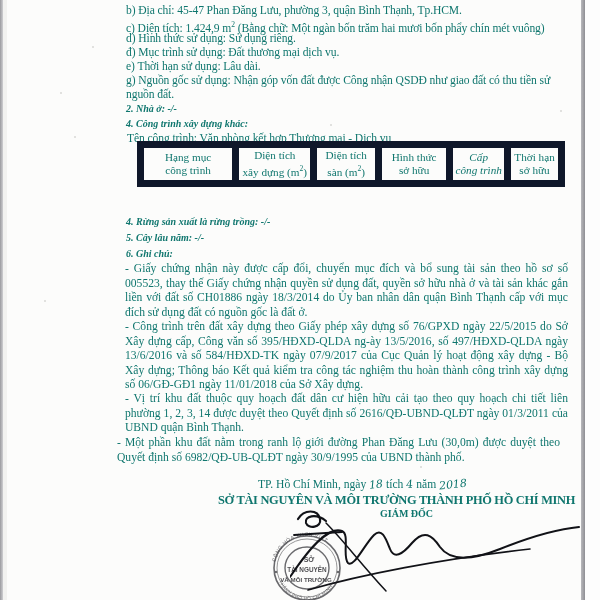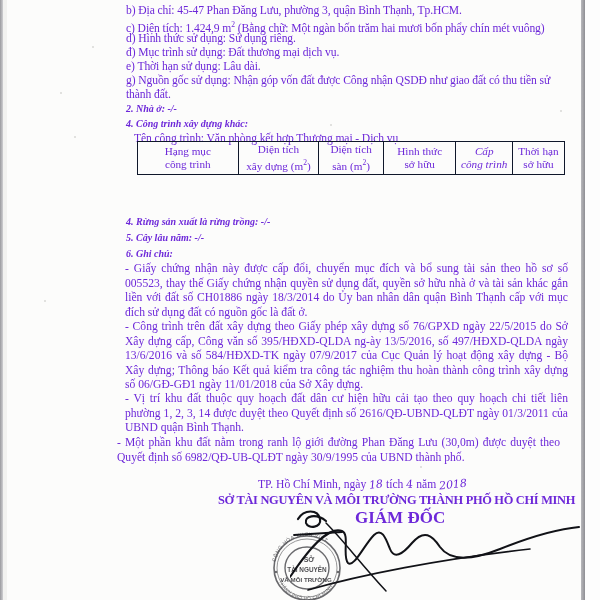--- a/index.html
+++ b/index.html
@@ -7,21 +7,21 @@
     padding: 0;
     background: #ffffff;
   }
   .page {
     position: relative;
     width: 600px;
     height: 600px;
     background: #fbfbfa;
     overflow: hidden;
     font-family: "Liberation Serif", "DejaVu Serif", serif;
-    color: #6d28d9;
+    color: #0f766e;
   }
   
   .edge-left {
     position: absolute;
     left: 0; top: 0;
     width: 3px; height: 600px;
     background: linear-gradient(to right, #9a9a9e, #cfcfd2);
   }
   .edge-left2 {
     position: absolute;
@@ -69,21 +69,21 @@
   .tbl {
     position: absolute;
     left: 137px;
     top: 141px;
     width: 428px;
     border-collapse: collapse;
     font-size: 11.2px;
     line-height: 13px;
   }
   .tbl td {
-    border: 1px solid #0f172a;
+    border: 7px solid #0f172a;
     text-align: center;
     vertical-align: middle;
     padding: 1px 2px;
   }
   .tbl .hdr { height: 32px; }
   .tbl .row { height: 30px; }
   .tbl .lcell { text-align: left; padding-left: 4px; }
 
   .note-para {
     position: absolute;
@@ -100,23 +100,24 @@
   }
   .sig-org {
     position: absolute;
     font-size: 12.4px;
     font-weight: bold;
     white-space: nowrap;
     letter-spacing: -0.3px;
   }
   .sig-title {
     position: absolute;
-    font-size: 17px;
+    font-size: 10px;
     font-weight: bold;
     white-space: nowrap;
+    margin-left: 25px;
   }
   .hand {
     font-family: "DejaVu Serif", serif;
     font-style: italic;
     font-size: 11px;
     transform: rotate(-6deg);
     display: inline-block;
   }
 
   
@@ -164,26 +165,26 @@
   <div class="body-line" style="left:126px; top:4px;">b) Địa chỉ: 45-47 Phan Đăng Lưu, phường 3, quận Bình Thạnh, Tp.HCM.</div>
 
   <div class="body-line" style="left:126px; top:18px;">
     <span>c) Diện tích:  1.424,9 m</span><span class="sup">2</span><span> (Bằng chữ: Một ngàn bốn trăm hai mươi bốn phẩy chín mét vuông)</span>
   </div>
 
   <div class="body-line" style="left:126px; top:32px;">d) Hình thức sử dụng: Sử dụng riêng.</div>
   <div class="body-line" style="left:126px; top:46px;">đ) Mục trình sử dụng: Đất thương mại dịch vụ.</div>
   <div class="body-line" style="left:126px; top:60px;">e) Thời hạn sử dụng: Lâu dài.</div>
   <div class="body-line" style="left:126px; top:74px;">g) Nguồn gốc sử dụng: Nhận góp vốn đất được Công nhận QSDĐ như giao đất có thu tiền sử</div>
-  <div class="body-line" style="left:126px; top:88px;">thành đất.</div>
+  <div class="body-line" style="left:126px; top:88px;">nguồn đất.</div>
 
   <div class="sect-head" style="left:126px; top:103px;">2. Nhà ở: -/-</div>
 
   <div class="sect-head" style="left:126px; top:118px;">4. Công trình xây dựng khác:</div>
-  <div class="body-line" style="left:134px; top:132px;">Tên công trình: Văn phòng kết hợp Thương mại - Dịch vụ</div>
+  <div class="body-line" style="left:127px; top:132px;">Tên công trình: Văn phòng kết hợp Thương mại - Dịch vụ</div>
 
   <table class="tbl">
     <tbody>
         <tr class="hdr">
       <td style="width:104px;">
         <div>Hạng mục</div>
         <div>công trình</div>
       </td>
       <td style="width:82px;">
         <div>Diện tích</div>

